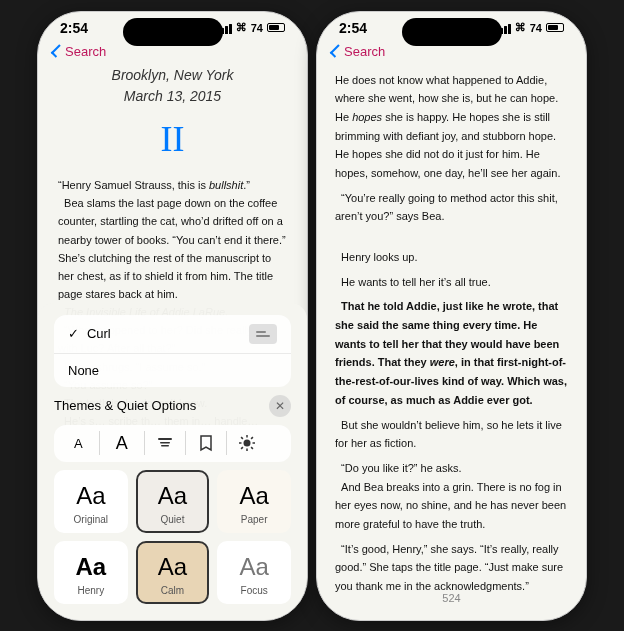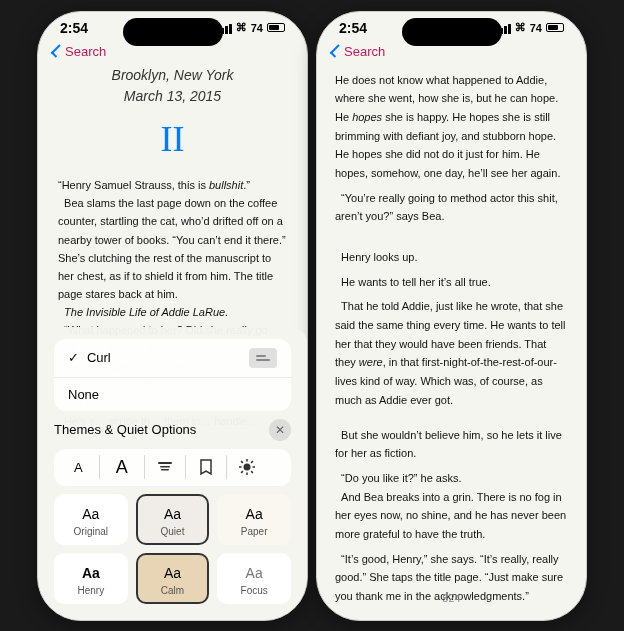--- a/index.html
+++ b/index.html
@@ -244,21 +244,21 @@
       cursor: pointer;
     }
     .theme-item.calm {
       background: #e8d5b5;
       border-color: #000;
     }
     .theme-item.bold-theme {
       background: #fff;
     }
     .theme-sample {
-      font-size: 14px;
+      font-size: 24px;
       font-weight: 400;
       margin-bottom: 4px;
     }
     .theme-name {
       font-size: 10px;
       color: #555;
     }
     .theme-item.quiet { background: #f0ede8; }
     .theme-item.paper { background: #faf7f0; }
     .theme-item.bold-theme .theme-sample { font-weight: 700; }
@@ -459,21 +459,21 @@
         <div class="chevron-left"></div>
         <span>Search</span>
       </div>
     </div>
 
     <div class="book-content-right">
       <p style="margin-bottom:6px;">He does not know what happened to Addie, where she went, how she is, but he can hope. He <em>hopes</em> she is happy. He hopes she is still brimming with defiant joy, and stubborn hope. He hopes she did not do it just for him. He hopes, somehow, one day, he’ll see her again.</p>
       <p style="margin-bottom:22px;">&nbsp;&nbsp;“You’re really going to method actor this shit, aren’t you?” says Bea.</p>
       <p style="margin-bottom:6px;">&nbsp;&nbsp;Henry looks up.</p>
       <p style="margin-bottom:6px;">&nbsp;&nbsp;He wants to tell her it’s all true.</p>
-      <p style="margin-bottom:16px;">&nbsp;&nbsp;That he told Addie, just like he wrote, that she said the same thing every time. He wants to tell her that they would have been friends. That they <em>were</em>, in that first-night-of-the-rest-of-our-lives kind of way. Which was, of course, as much as Addie ever got.</p>
+      <p style="margin-bottom:6px;font-weight:bold;">&nbsp;&nbsp;That he told Addie, just like he wrote, that she said the same thing every time. He wants to tell her that they would have been friends. That they <em>were</em>, in that first-night-of-the-rest-of-our-lives kind of way. Which was, of course, as much as Addie ever got.</p>
       <p style="margin-bottom:6px;">&nbsp;&nbsp;But she wouldn’t believe him, so he lets it live for her as fiction.</p>
       <p style="">&nbsp;&nbsp;“Do you like it?” he asks.</p>
       <p style="margin-bottom:6px;">&nbsp;&nbsp;And Bea breaks into a grin. There is no fog in her eyes now, no shine, and he has never been more grateful to have the truth.</p>
       <p style="margin-bottom:6px;">&nbsp;&nbsp;“It’s good, Henry,” she says. “It’s really, really good.” She taps the title page. “Just make sure you thank me in the acknowledgments.”</p>
       <p style="margin-bottom:6px;">&nbsp;&nbsp;“What?”</p>
       <p style="margin-bottom:6px;">&nbsp;&nbsp;“My thesis. Remember? I wanted to do it on the girl in those pieces. The ghost in the — still. That’s her, isn’t it?”</p>
 
     </div>
 
     <div class="page-number">524</div>

